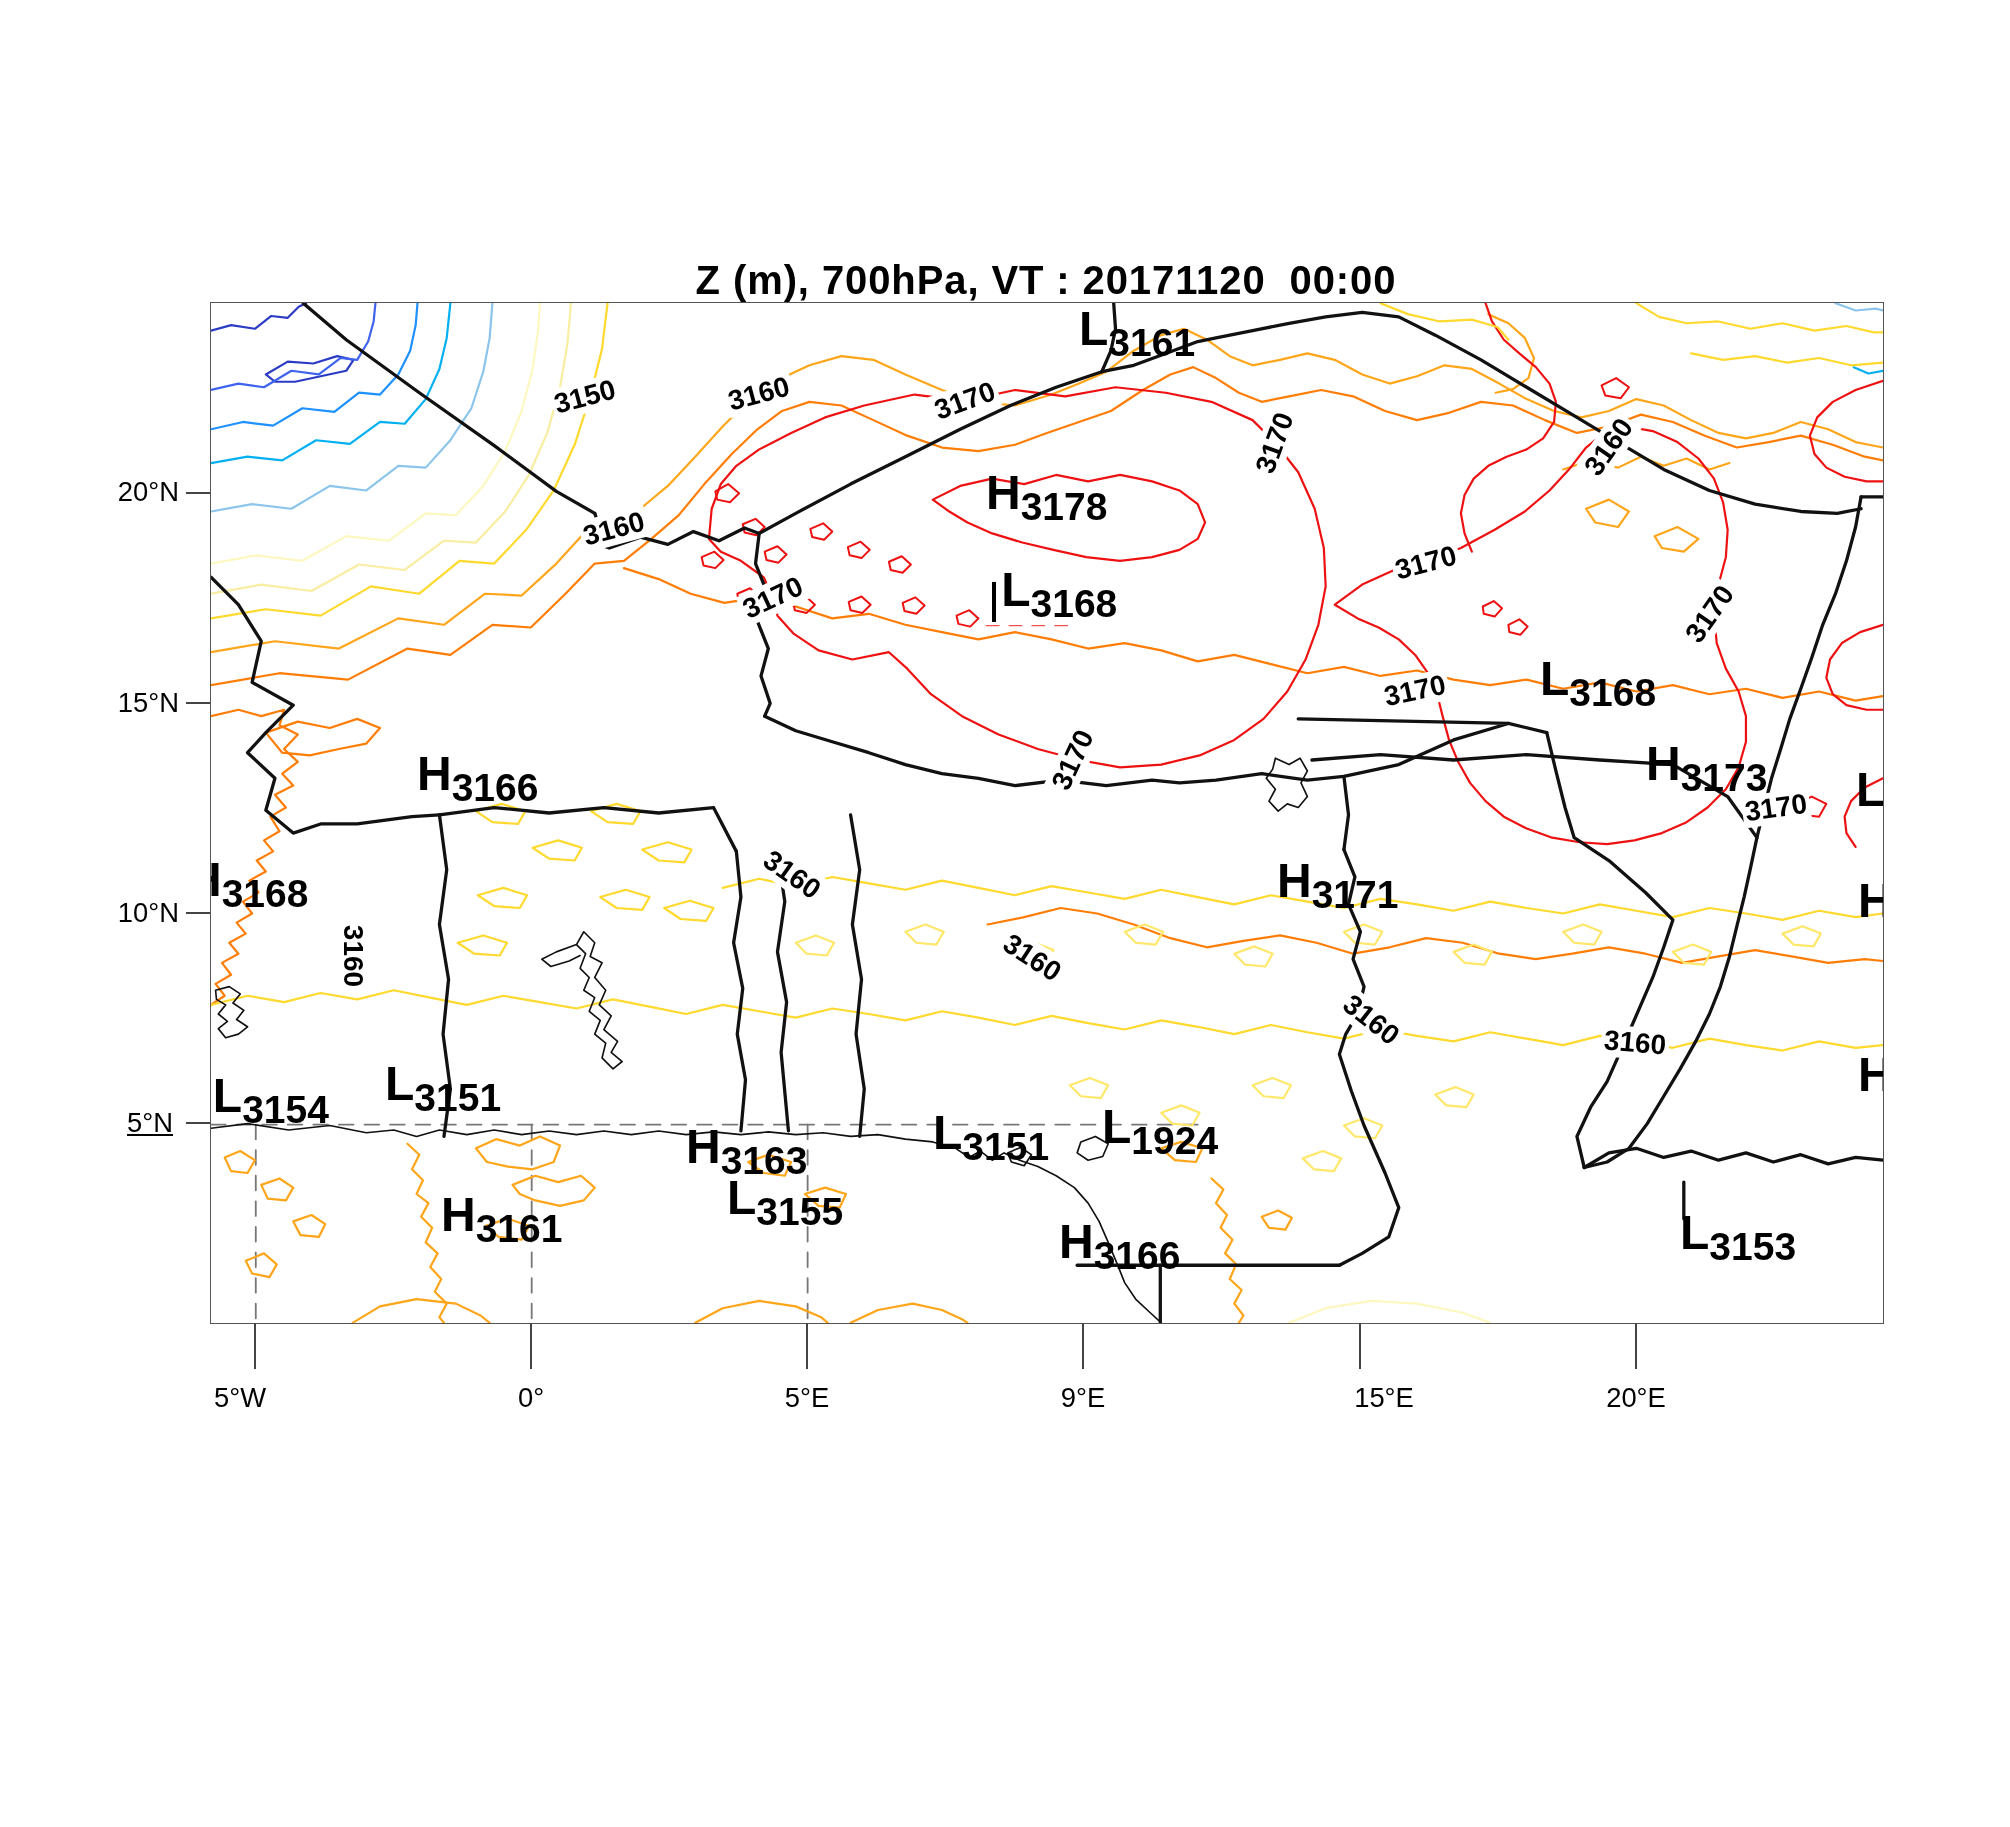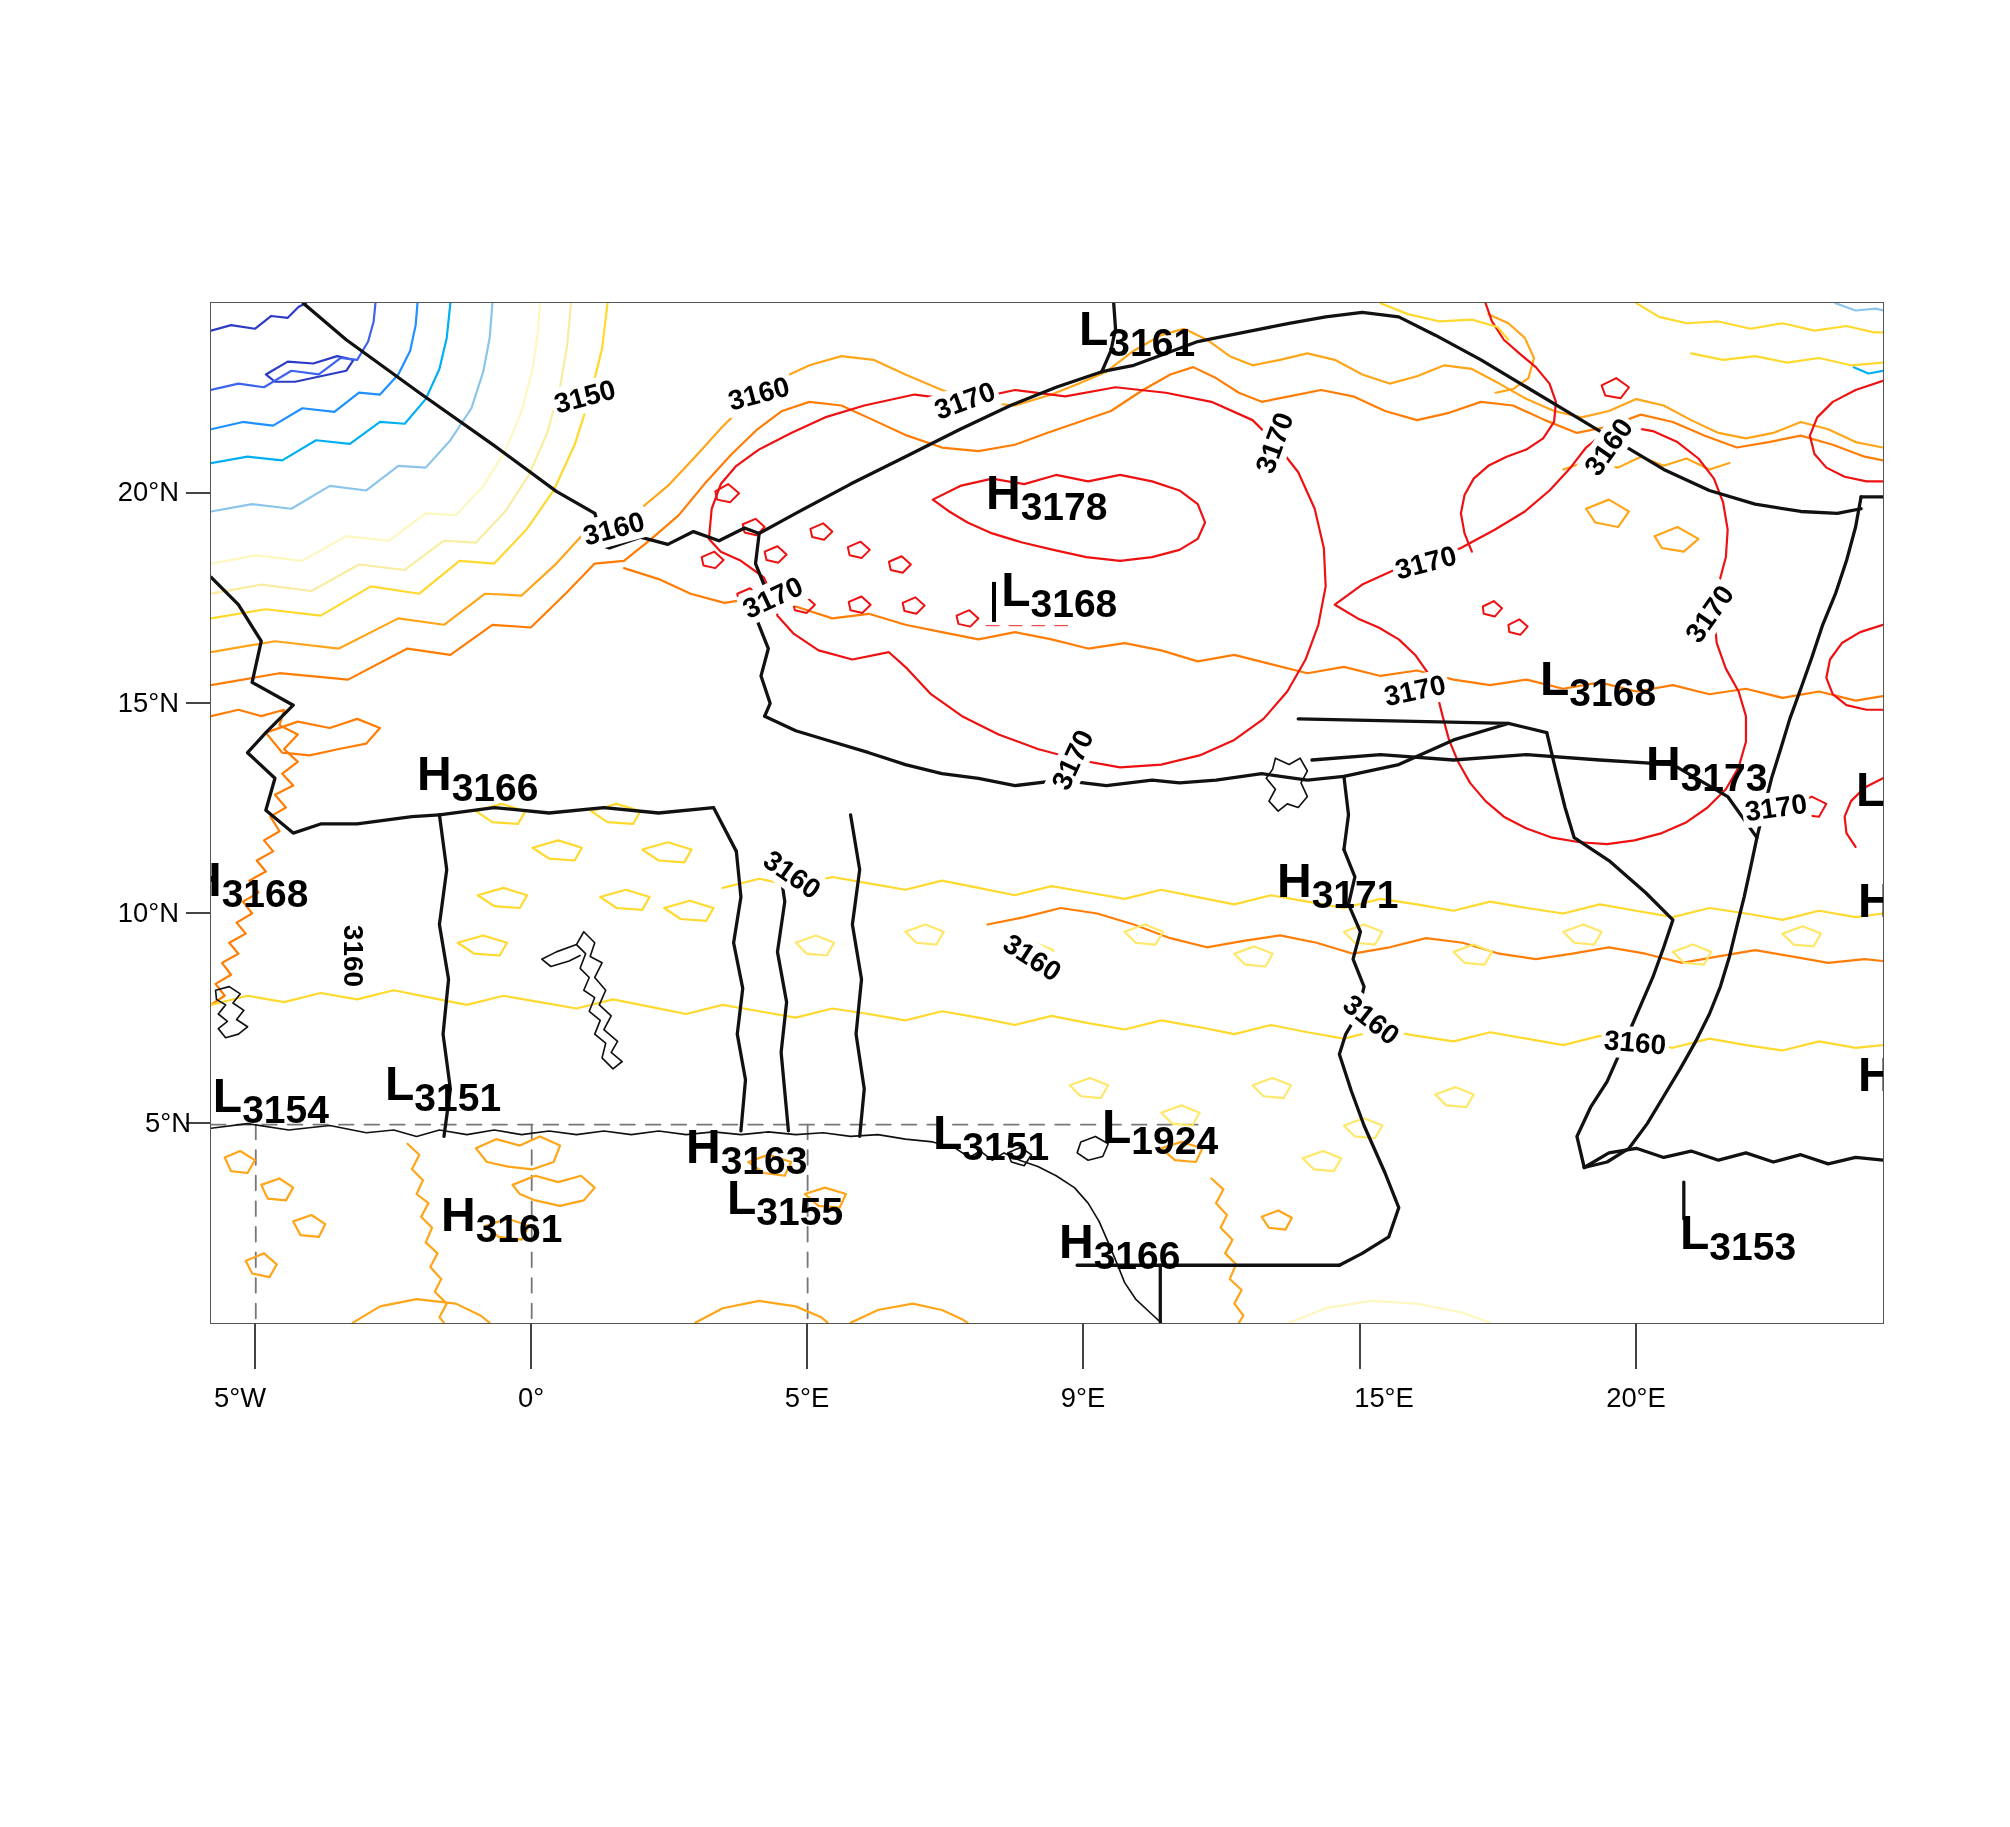--- a/index.html
+++ b/index.html
@@ -34,20 +34,21 @@
   .lat-tick-line{position:absolute;width:24px;height:1.8px;background:#444;}
   .lat-tick-label{position:absolute;font-size:27.4px;transform:translate(-100%,-50%);}
   .lon-tick-line{position:absolute;width:1.8px;height:46px;background:#444;}
   .lon-tick-label{position:absolute;font-size:27.4px;transform:translate(-50%,0);}
 </style>
 </head>
 <body>
 
 <div class="page">
 
+  <div class="title">Z (m), 700hPa, VT : 20171120  00:00</div>
 
   <div class="plot">
     <svg width="1672" height="1020" viewBox="0 0 1830 1116">
 
       <g>
         <path class="grid" d="M0,899 L1080,899"></path>
         <path class="grid" d="M49,899 L49,1116"></path>
         <path class="grid" d="M351,899 L351,1116"></path>
         <path class="grid" d="M653,899 L653,1116"></path>
       </g>
@@ -251,21 +252,21 @@
   </div>
 
   <div id="lat-ticks">
       <div class="lat-tick-line" style="left: 186px; top: 492px;"></div>
       <div class="lat-tick-label" style="left: 179px; top: 492px;">20°N</div>
       <div class="lat-tick-line" style="left: 186px; top: 702px;"></div>
       <div class="lat-tick-label" style="left: 179px; top: 703px;">15°N</div>
       <div class="lat-tick-line" style="left: 186px; top: 912px;"></div>
       <div class="lat-tick-label" style="left: 179px; top: 913px;">10°N</div>
       <div class="lat-tick-line" style="left: 186px; top: 1122px;"></div>
-      <div class="lat-tick-label" style="left: 191px; top: 1123px;">5°N</div>
+      <div class="lat-tick-label" style="left: 173px; top: 1123px; text-decoration: underline;">5°N</div>
     </div>
   <div id="lon-ticks">
       <div class="lon-tick-line" style="left: 254px; top: 1323px;"></div>
       <div class="lon-tick-label" style="left: 240px; top: 1382px;">5°W</div>
       <div class="lon-tick-line" style="left: 530px; top: 1323px;"></div>
       <div class="lon-tick-label" style="left: 531px; top: 1382px;">0°</div>
       <div class="lon-tick-line" style="left: 806px; top: 1323px;"></div>
       <div class="lon-tick-label" style="left: 807px; top: 1382px;">5°E</div>
       <div class="lon-tick-line" style="left: 1082px; top: 1323px;"></div>
       <div class="lon-tick-label" style="left: 1083px; top: 1382px;">9°E</div>

